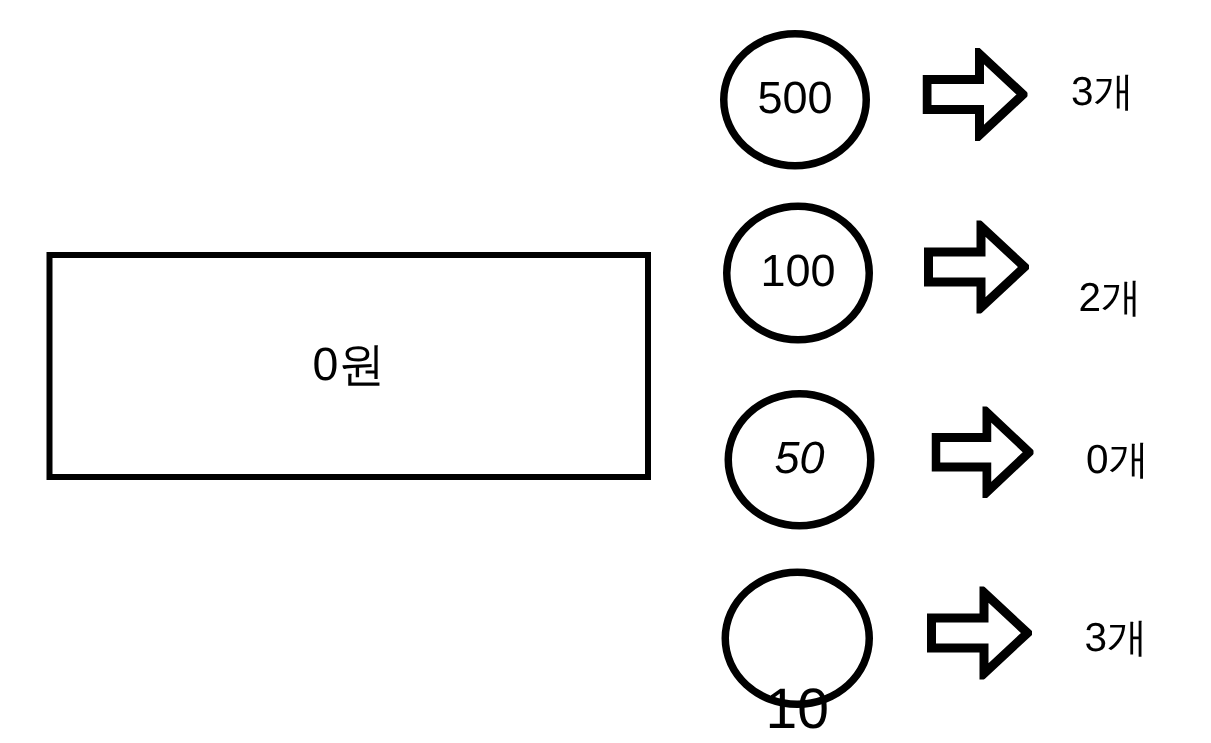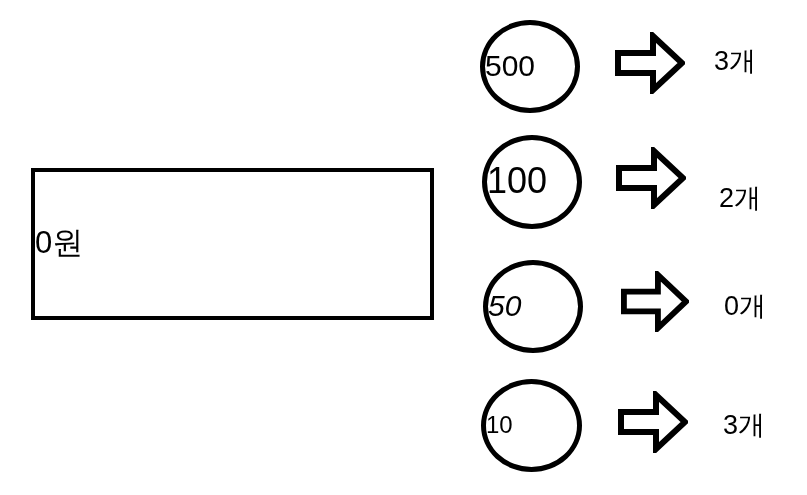--- a/index.html
+++ b/index.html
@@ -28,20 +28,21 @@
     height: 152px;
     box-sizing: border-box;
     border: 4px solid #000000;
     background: #ffffff;
   }
   .amount-box-label {
     position: absolute;
     left: 0;
     right: 0;
     top: 54px;
+    text-align: center;
     font-family: "Liberation Sans", sans-serif;
     font-size: 31px;
     line-height: 34px;
     color: #000000;
     white-space: nowrap;
   }
 
   
   .denom-row {
     position: absolute;
@@ -57,20 +58,21 @@
     background: #ffffff;
     width: 100px;
     height: 93px;
   }
   .coin-value {
     position: absolute;
     left: 0;
     right: 0;
     top: 50%;
     transform: translateY(-52%);
+    text-align: center;
     font-family: "Liberation Sans", sans-serif;
     font-size: 30px;
     line-height: 32px;
     color: #000000;
     white-space: nowrap;
   }
 
   .arrow-icon {
     position: absolute;
     width: 70px;
@@ -107,21 +109,21 @@
         </div>
         <div class="arrow-icon" style="left: 615px; top: 32px; width: 70px; height: 62px;">
           <svg viewBox="0 0 70 62" preserveAspectRatio="none">
             <polygon points="3,21 38,21 38,4 67,31 38,58 38,41 3,41" fill="#ffffff" stroke="#000000" stroke-width="6" stroke-linejoin="miter"></polygon>
           </svg>
         </div>
         <div class="count-label" style="left: 714px; top: 45px;">3개</div>
       </div>
       <div class="denom-row" style="left: 0px; top: 0px;">
         <div class="coin-circle" style="left: 482px; top: 135px; width: 100px; height: 94px;">
-          <div class="coin-value" style="font-size: 36px;">100</div>
+          <div class="coin-value" style="font-size: 30px;">100</div>
         </div>
         <div class="arrow-icon" style="left: 616px; top: 147px; width: 70px; height: 62px;">
           <svg viewBox="0 0 70 62" preserveAspectRatio="none">
             <polygon points="3,21 38,21 38,4 67,31 38,58 38,41 3,41" fill="#ffffff" stroke="#000000" stroke-width="6" stroke-linejoin="miter"></polygon>
           </svg>
         </div>
         <div class="count-label" style="left: 719px; top: 182px;">2개</div>
       </div>
       <div class="denom-row" style="left: 0px; top: 0px;">
         <div class="coin-circle" style="left: 483px; top: 260px; width: 100px; height: 93px;">
@@ -129,21 +131,21 @@
         </div>
         <div class="arrow-icon" style="left: 621px; top: 271px; width: 68px; height: 61px;">
           <svg viewBox="0 0 70 62" preserveAspectRatio="none">
             <polygon points="3,21 38,21 38,4 67,31 38,58 38,41 3,41" fill="#ffffff" stroke="#000000" stroke-width="6" stroke-linejoin="miter"></polygon>
           </svg>
         </div>
         <div class="count-label" style="left: 724px; top: 290px;">0개</div>
       </div>
       <div class="denom-row" style="left: 0px; top: 0px;">
         <div class="coin-circle" style="left: 481px; top: 379px; width: 101px; height: 93px;">
-          <div class="coin-value" style="font-size: 24px;">10</div>
+          <div class="coin-value" style="font-size: 38px; margin-top: 48px;">10</div>
         </div>
         <div class="arrow-icon" style="left: 618px; top: 391px; width: 70px; height: 62px;">
           <svg viewBox="0 0 70 62" preserveAspectRatio="none">
             <polygon points="3,21 38,21 38,4 67,31 38,58 38,41 3,41" fill="#ffffff" stroke="#000000" stroke-width="6" stroke-linejoin="miter"></polygon>
           </svg>
         </div>
         <div class="count-label" style="left: 723px; top: 409px;">3개</div>
       </div>
     </div>
 

